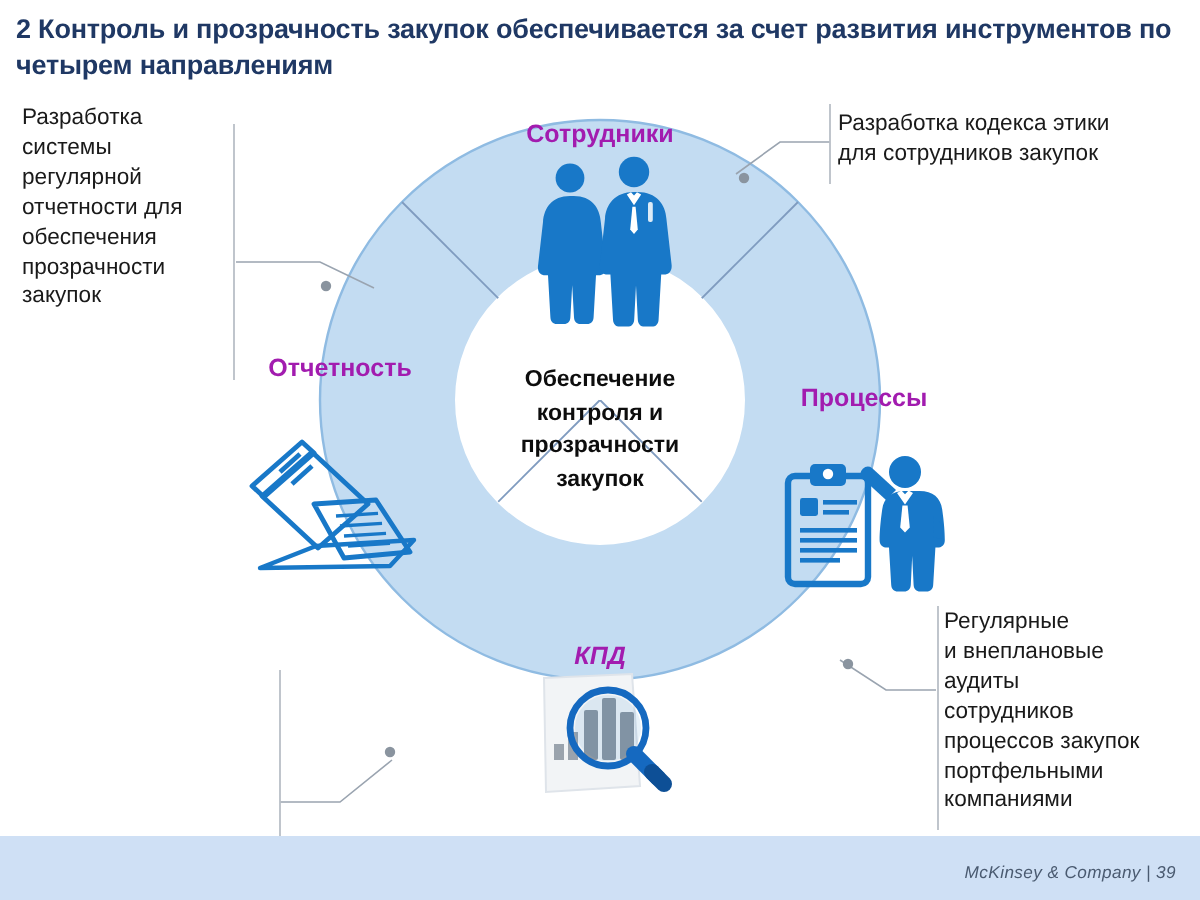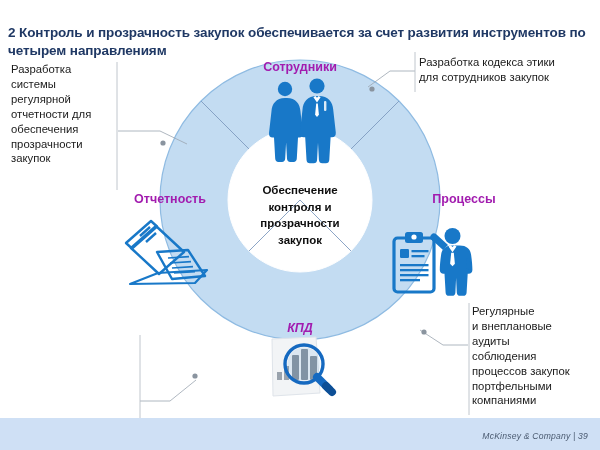--- a/index.html
+++ b/index.html
@@ -26,21 +26,20 @@
   #title {
     position: absolute;
     left: 8px;
     top: 6px;
     width: 584px;
     font-size: 13.5px;
     font-weight: bold;
     line-height: 1.35;
     color: #1f3864;
     letter-spacing: -0.1px;
-    margin-top: 18px;
   }
 
   
   #diagram {
     position: absolute;
     left: 0;
     top: 0;
     width: 600px;
     height: 450px;
   }
@@ -48,22 +47,22 @@
   
   .seg-label {
     position: absolute;
     font-size: 12.5px;
     font-weight: bold;
     color: #a21caf;
     white-space: nowrap;
     text-align: center;
   }
   #label-staff   { left: 238px; top: 60px;  width: 124px; }
-  #label-report  { left: 118px; top: 192px; width: 104px; }
-  #label-process { left: 412px; top: 192px; width: 104px; }
+  #label-report  { left: 118px; top: 177px; width: 104px; }
+  #label-process { left: 380px; top: 192px; width: 104px; }
   #label-kpd     { left: 262px; top: 321px; width: 76px; font-style: italic;  }
 
   
   #center-text {
     position: absolute;
     left: 228px;
     top: 182px;
     width: 144px;
     text-align: center;
     font-size: 11.5px;
@@ -74,21 +73,21 @@
   #center-text div { white-space: nowrap; }
 
   
   .callout {
     position: absolute;
     font-size: 11.3px;
     line-height: 1.32;
     color: #1a1a1a;
     white-space: pre-line;
   }
-  #callout-reporting { left: 11px;  top: 62px;  width: 104px; }
+  #callout-reporting { left: 11px;  top: 52px;  width: 104px; }
   #callout-ethics    { left: 419px; top: 55px;  width: 175px; }
   #callout-audits    { left: 472px; top: 304px; width: 126px; }
   #callout-kpd       { left: 14px;  top: 337px; width: 122px; }
 
   
   #footer-bar {
     position: absolute;
     left: 0;
     bottom: 0;
     width: 600px;
@@ -266,21 +265,21 @@
 регулярной
 отчетности для
 обеспечения
 прозрачности
 закупок</div>
   <div id="callout-ethics" class="callout">Разработка кодекса этики
 для сотрудников закупок</div>
   <div id="callout-audits" class="callout">Регулярные
 и внеплановые
 аудиты
-соблюдения
+сотрудников
 процессов закупок
 портфельными
 компаниями</div>
 
   <div id="footer-bar"></div>
   <div id="footer-text">McKinsey &amp; Company  |  39</div>
 
 </div>
 
 </body></html>

